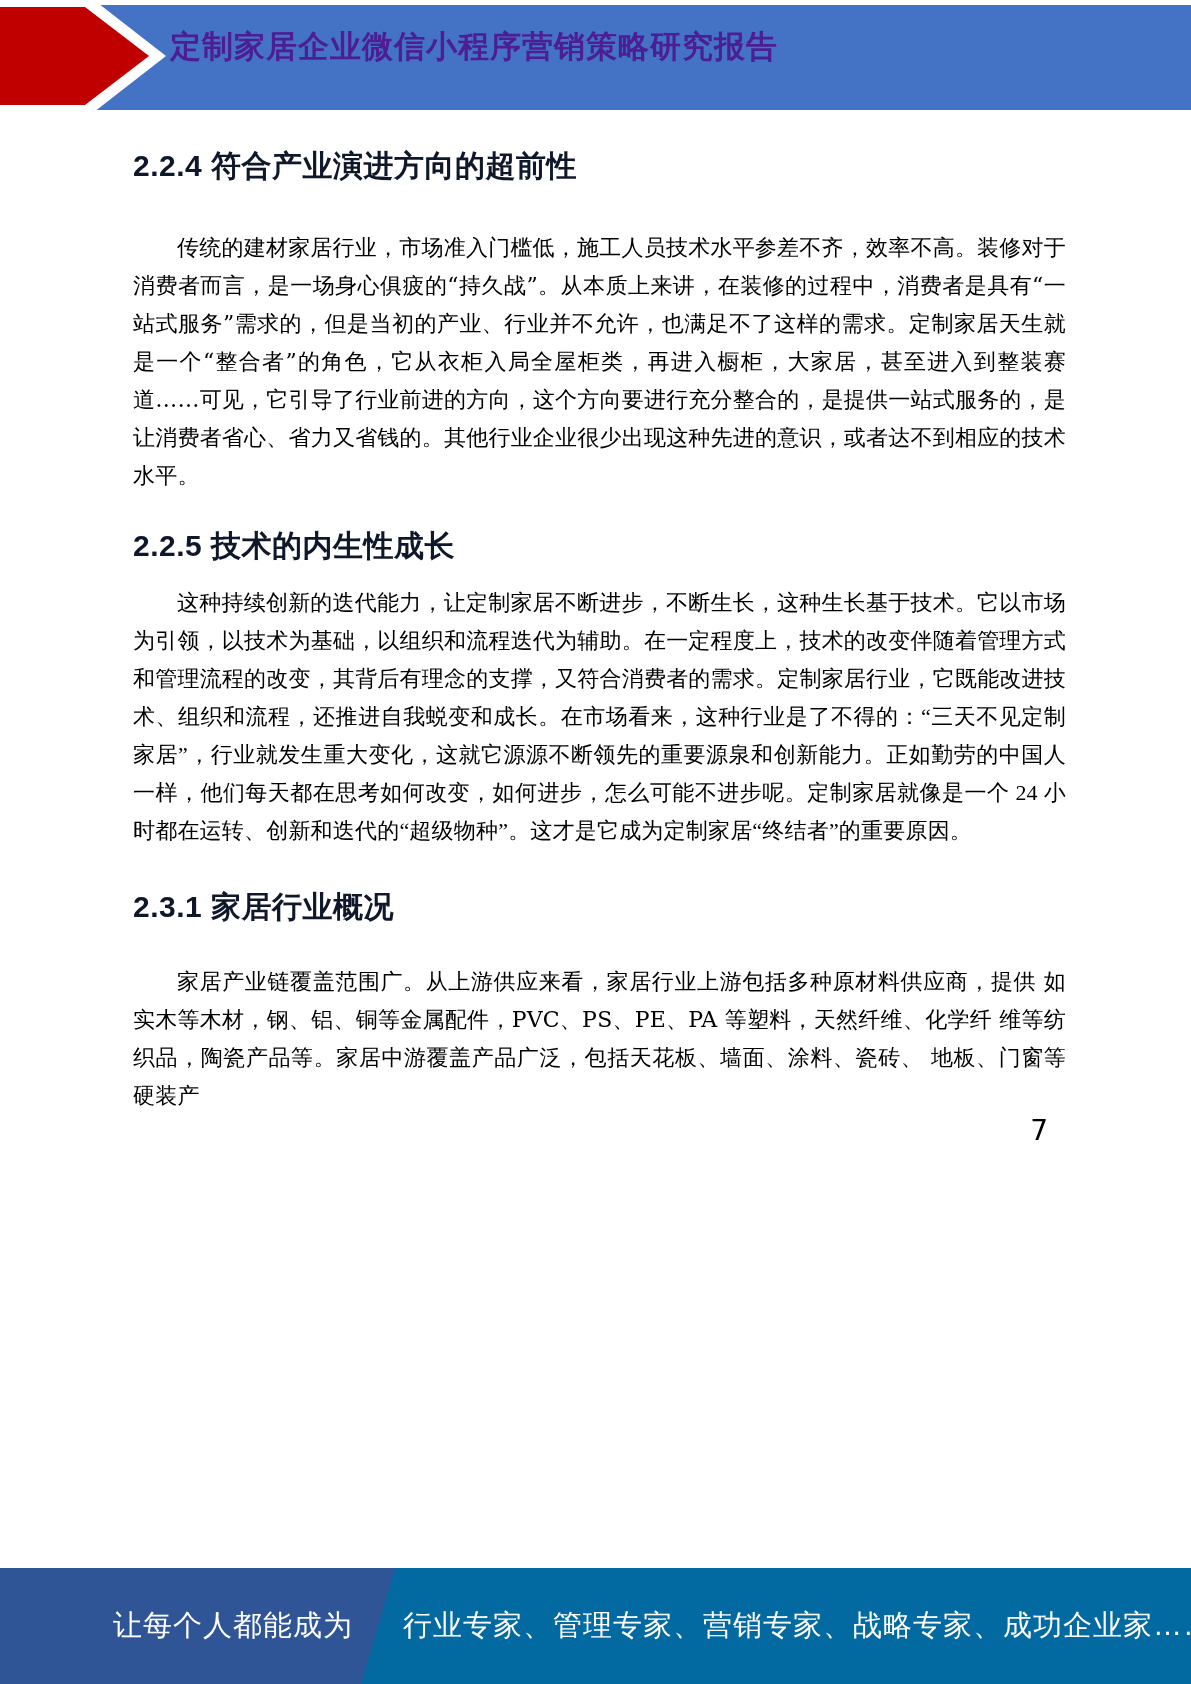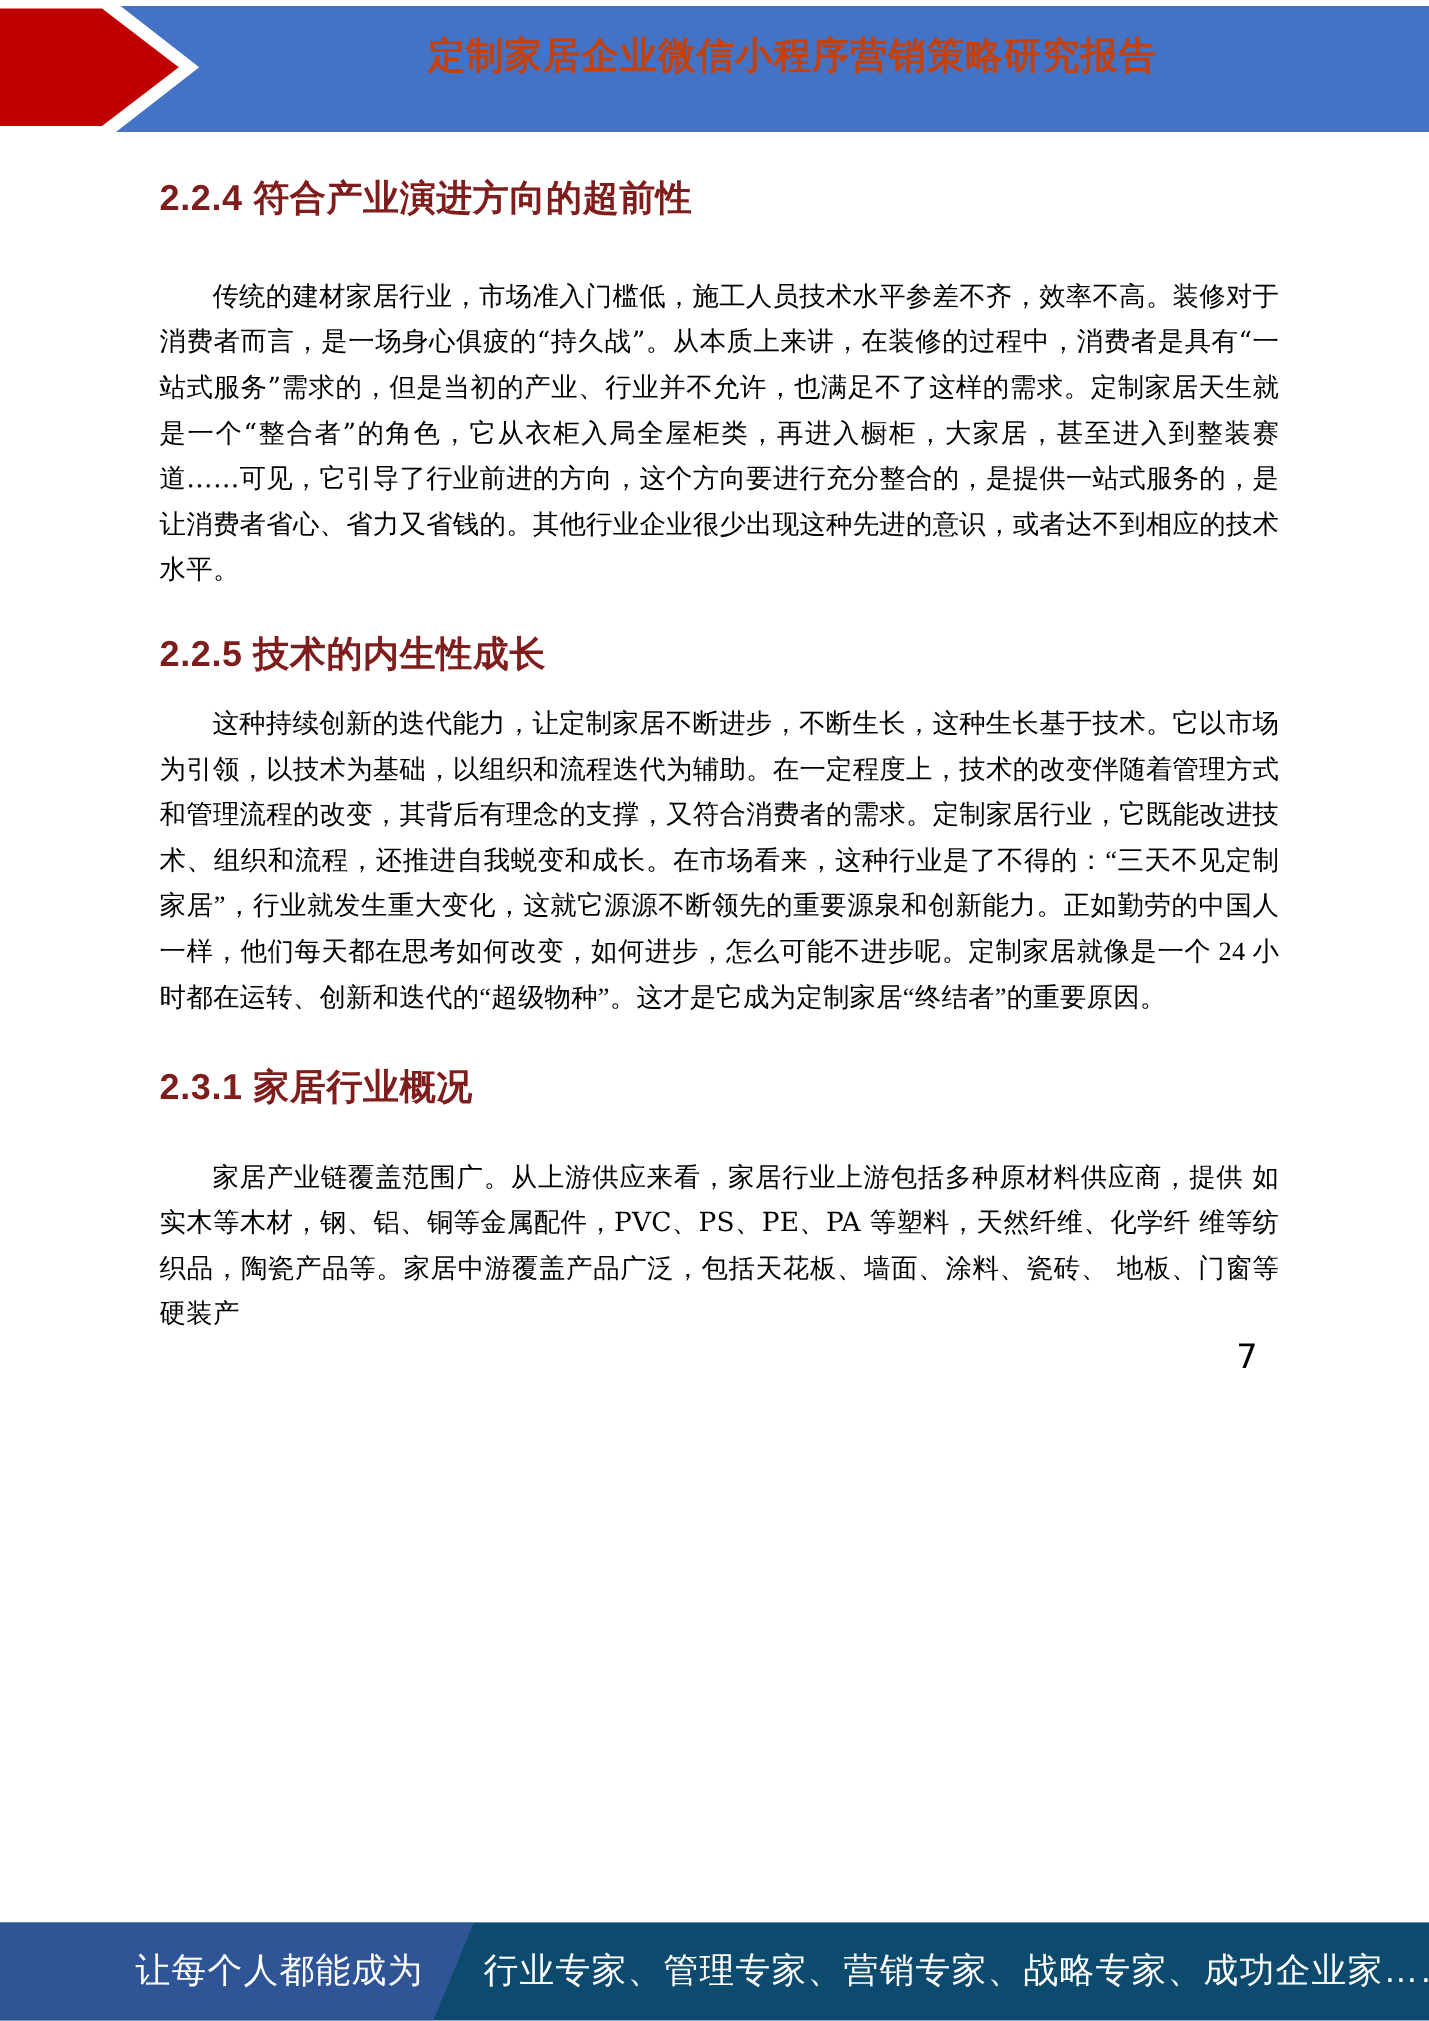--- a/index.html
+++ b/index.html
@@ -26,26 +26,26 @@
     background: #4472C4;
   }
   .chevron {
     position: absolute;
     top: 0; left: 0;
     width: 170px; height: 112px;
   }
   .header-title {
     position: absolute;
     top: 26px; left: 170px; right: 40px;
-    text-align: center;
+    text-align: left;
     font-family: "Liberation Sans", sans-serif;
     font-weight: bold;
     font-size: 31px;
     letter-spacing: 1px;
-    color: #c2410c;
+    color: #4c1d95;
     white-space: nowrap;
   }
 
   
   .main {
     position: absolute;
     top: 112px; left: 133px; right: 125px;
   }
   .para {
     margin: 0;
@@ -55,21 +55,21 @@
     letter-spacing: 0.2px;
   }
   .indent { text-indent: 2em; }
   .heading {
     margin: 0;
     font-family: "Liberation Sans", sans-serif;
     font-weight: bold;
     font-size: 30px;
     line-height: 40px;
     letter-spacing: 0.5px;
-    color: #7f1d1d;
+    color: #0f172a;
     white-space: nowrap;
   }
   .mt-p1   { margin-top: 21px; }
   .mt-h224 { margin-top: 34px; }
   .mt-p2   { margin-top: 43px; }
   .mt-h225 { margin-top: 31px; }
   .mt-p3   { margin-top: 18px; font-family: Liberation Serif, serif; }
   .mt-p4   { margin-top: 39px; }
   .mt-h23  { margin-top: 82px; }
   .mt-h231 { margin-top: 37px; }
@@ -81,22 +81,22 @@
     font-size: 28px;
     line-height: 32px;
     font-family: "DejaVu Sans", sans-serif;
     font-weight: normal;
   }
 
   
   .footer {
     position: absolute;
     left: 0; bottom: 0;
-    width: 100%; height: 82px;
-    background: #0c4a6e;
+    width: 100%; height: 116px;
+    background: #0369a1;
   }
   .footer-blue {
     position: absolute;
     left: 0; top: 0;
     height: 100%; width: 395px;
     background: #2F5597;
     clip-path: polygon(0 0, 100% 0, calc(100% - 34px) 100%, 0 100%);
     display: flex;
     align-items: center;
     justify-content: flex-end;

